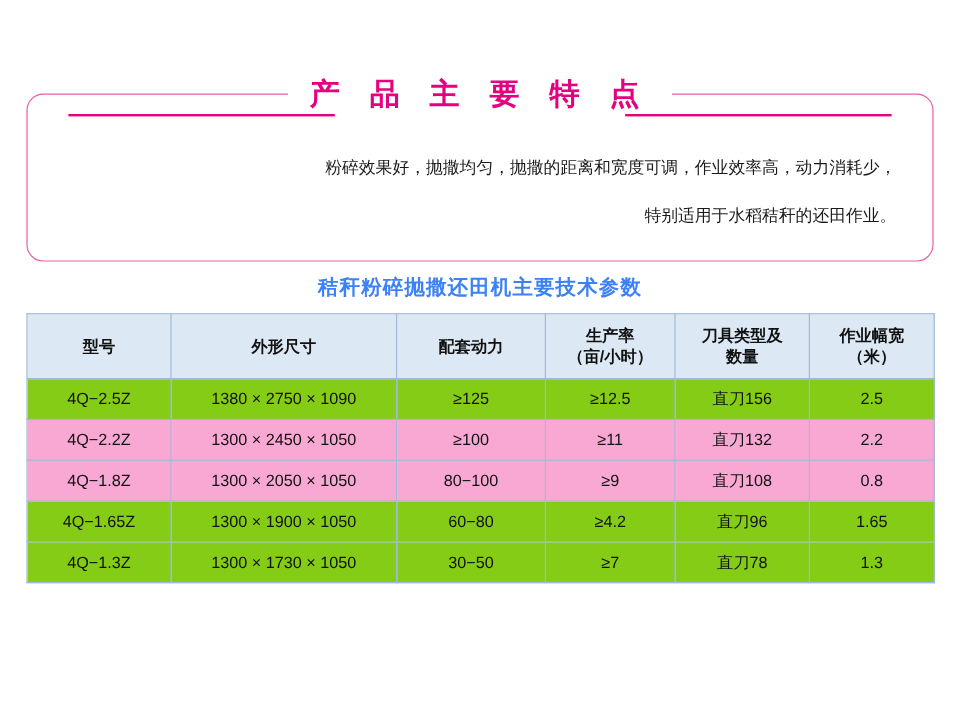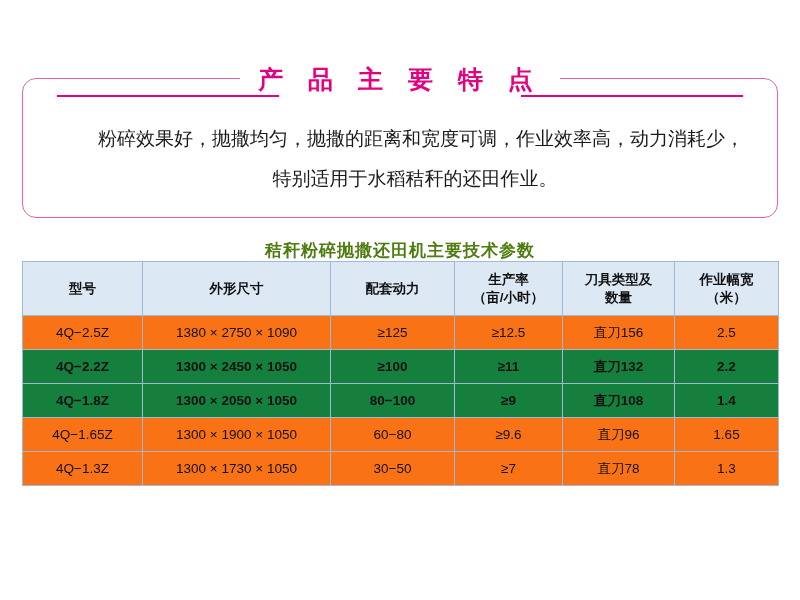--- a/index.html
+++ b/index.html
@@ -57,39 +57,38 @@
   }
   .title-rule.left { left: 34px; width: 222px; }
   .title-rule.right { right: 34px; width: 222px; }
 
   .feature-text {
     position: absolute;
     left: 30px;
     right: 30px;
     top: 40px;
     color: #1a1a1a;
-    font-size: 19px;
+    font-size: 14px;
     line-height: 40px;
-    text-align: center;
+    text-align: right;
   }
   .feature-text .line1 { text-indent: 42px; }
   .feature-text .line2 { text-indent: 6px; margin-left: 24px; }
 
   
   .table-title {
     position: absolute;
     left: 0;
     right: 0;
     top: 228px;
     text-align: center;
-    color: #4d7c0f;
+    color: #3b82f6;
     font-size: 17px;
     font-weight: bold;
     letter-spacing: 1px;
-    margin-top: 11px;
   }
 
   
   .spec-table {
     position: absolute;
     left: 22px;
     top: 261px;
     width: 756px;
     border-collapse: collapse;
     table-layout: fixed;
@@ -107,22 +106,22 @@
     height: 53px;
     font-weight: bold;
     font-size: 13.5px;
     line-height: 18px;
   }
   .spec-table tbody td {
     height: 33px;
     font-size: 13.5px;
     white-space: nowrap;
   }
-  .spec-table tbody tr.odd td { background: #f97316; }
-  .spec-table tbody tr.even td { background: #15803d; font-weight: bold; }
+  .spec-table tbody tr.odd td { background: #84cc16; }
+  .spec-table tbody tr.even td { background: #f9a8d4; }
 
   .col-1 { width: 120px; }
   .col-2 { width: 188px; }
   .col-3 { width: 124px; }
   .col-4 { width: 108px; }
   .col-5 { width: 112px; }
   .col-6 { width: 104px; }
 
   .hdr-two-line span { display: block; }
 </style>
@@ -198,27 +197,27 @@
         <td>≥11</td>
         <td>直刀132</td>
         <td>2.2</td>
       </tr>
       <tr class="even">
         <td>4Q−1.8Z</td>
         <td>1300 × 2050 × 1050</td>
         <td>80−100</td>
         <td>≥9</td>
         <td>直刀108</td>
-        <td>1.4</td>
+        <td>0.8</td>
       </tr>
       <tr class="odd">
         <td>4Q−1.65Z</td>
         <td>1300 × 1900 × 1050</td>
         <td>60−80</td>
-        <td>≥9.6</td>
+        <td>≥4.2</td>
         <td>直刀96</td>
         <td>1.65</td>
       </tr>
       <tr class="odd">
         <td>4Q−1.3Z</td>
         <td>1300 × 1730 × 1050</td>
         <td>30−50</td>
         <td>≥7</td>
         <td>直刀78</td>
         <td>1.3</td>

